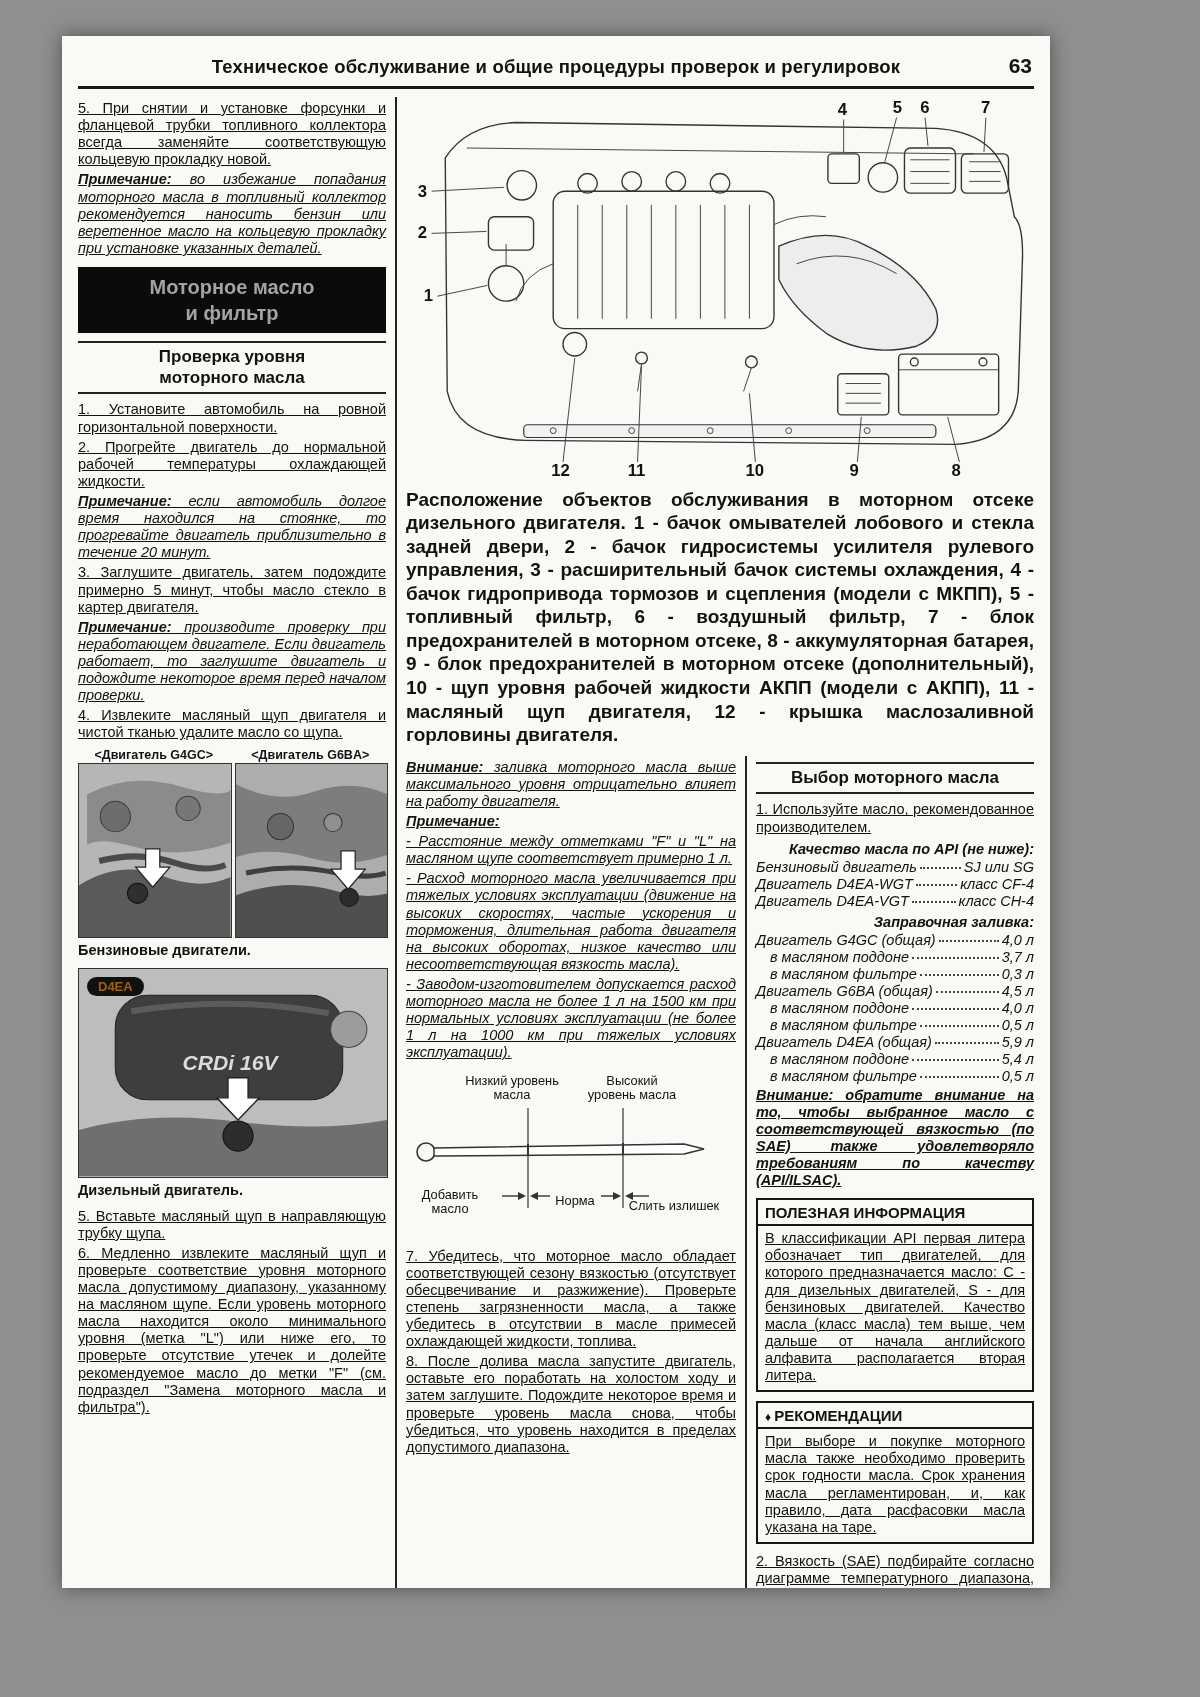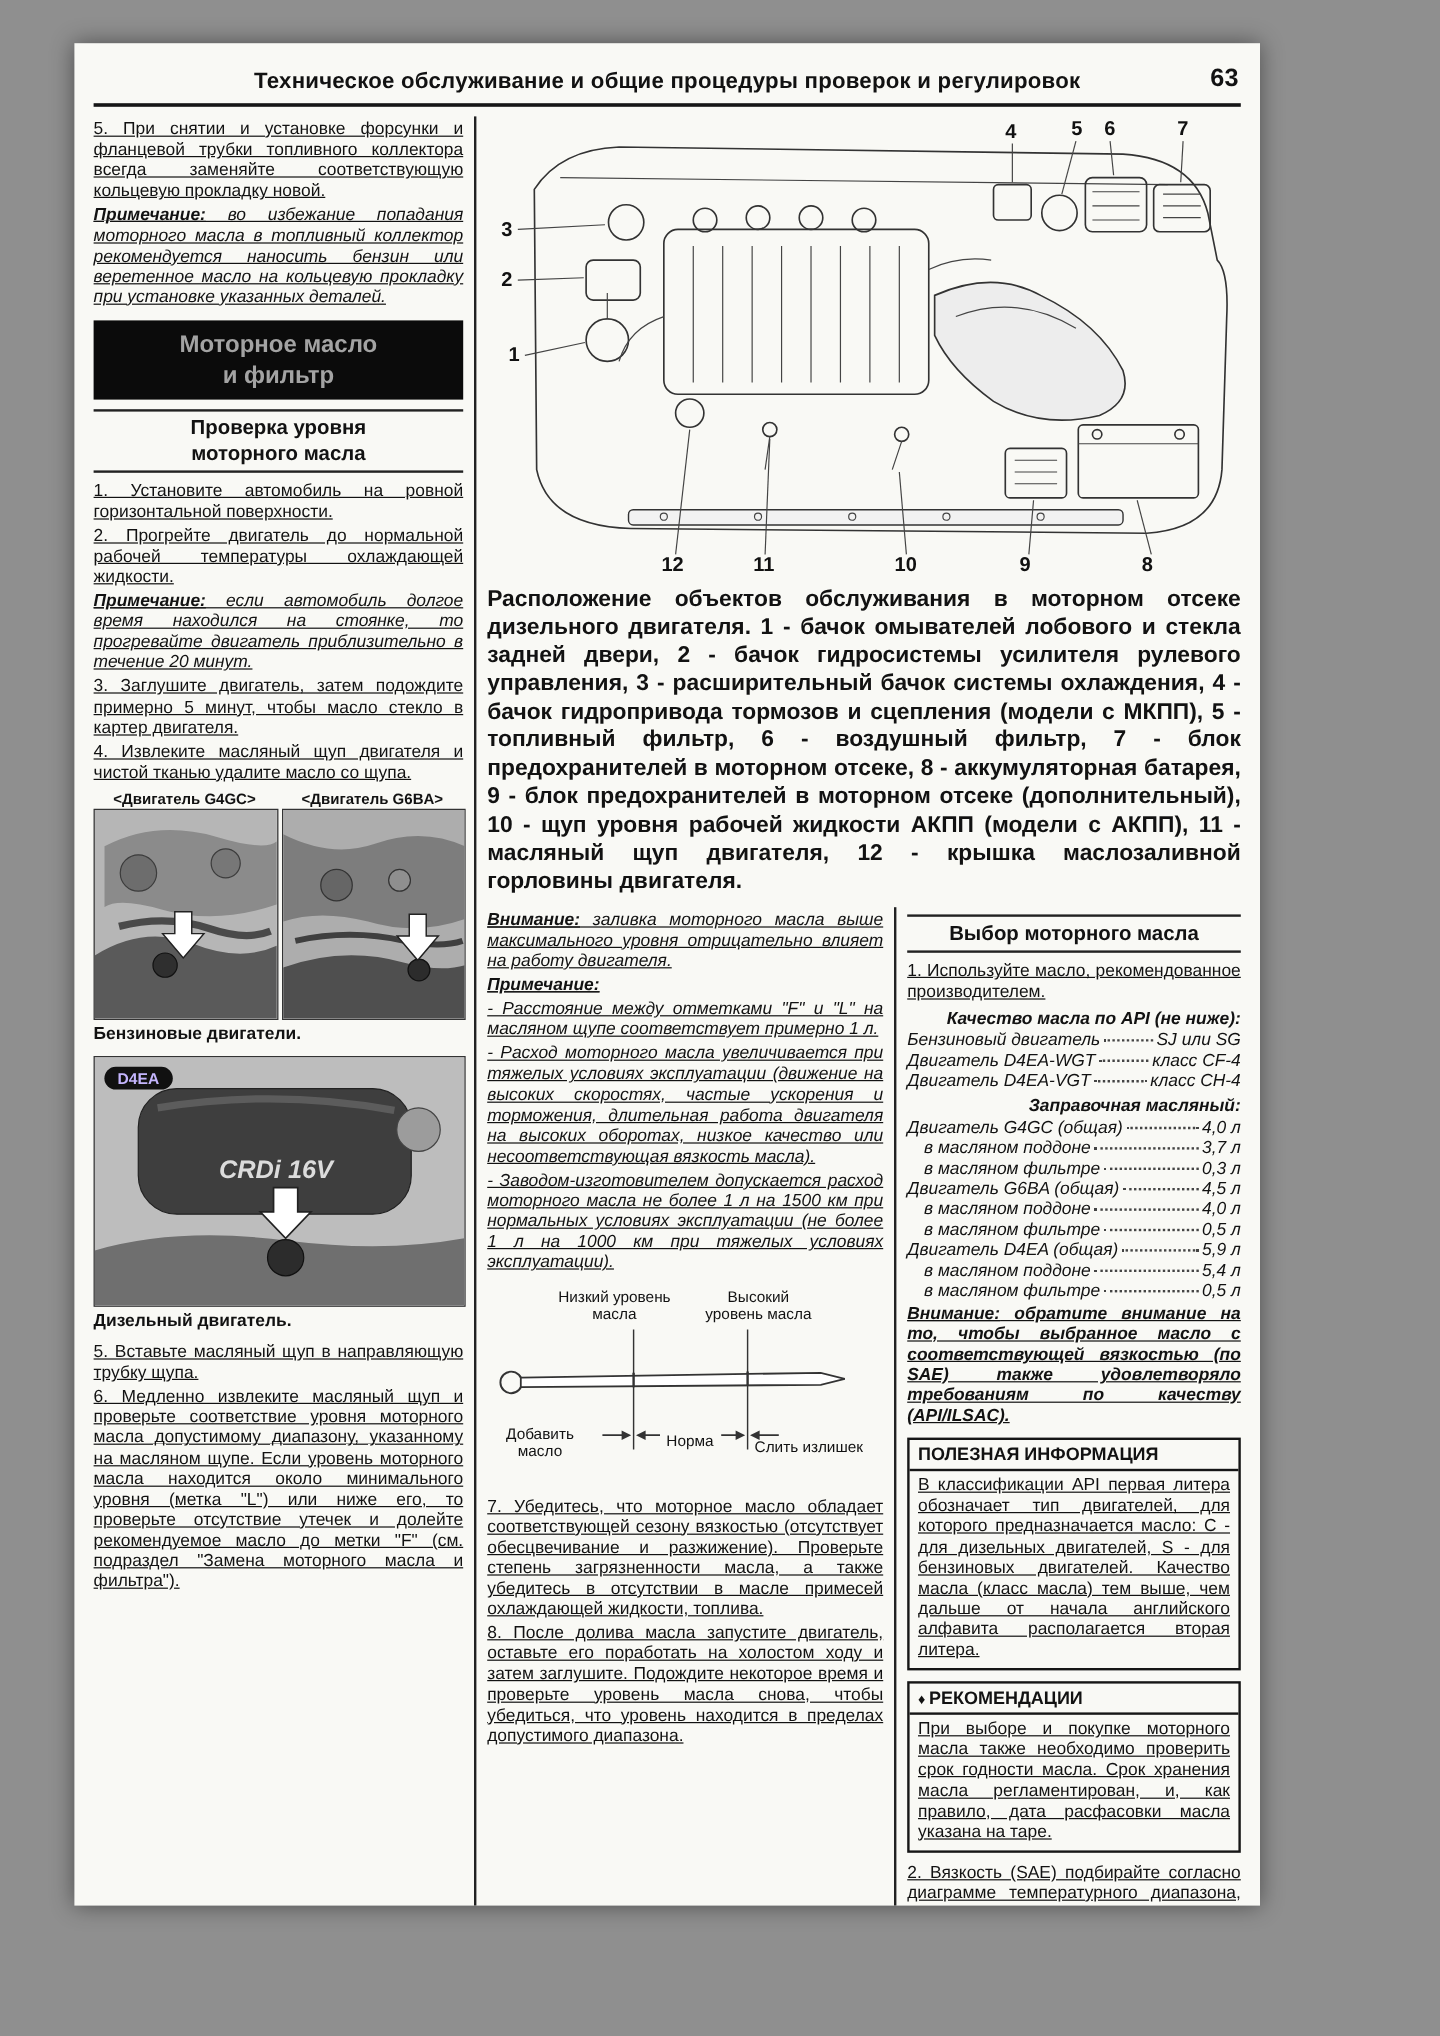--- a/index.html
+++ b/index.html
@@ -31,21 +31,21 @@
     font-size:20px; line-height:1.3; padding:7px 2px; margin:10px 0 8px; }
   .ruled-title { text-align:center; font-weight:bold; font-size:17px; line-height:1.22;
     border-top:2px solid #222; border-bottom:2px solid #222; padding:4px 0; margin:6px 0 7px; }
 
   .photo-pair { display:flex; gap:5px; margin-top:6px; }
   .photo { flex:1; min-width:0; }
   .photo-label { font-weight:bold; font-size:12.5px; text-align:center; white-space:nowrap; margin-bottom:1px; }
   .photo-img { display:block; width:100%; height:auto; border:1px solid #333; background:#c9c9c9; }
   .fig-caption { font-weight:bold; margin:4px 0 10px; text-align:left; }
   .d4ea { position:relative; margin-top:4px; }
-  .badge { position:absolute; top:9px; left:9px; background:#111; color:#c4b5fd; font-weight:bold;
+  .badge { position:absolute; top:9px; left:9px; background:#111; color:#a16207; font-weight:bold;
     font-size:13px; padding:2px 11px; border-radius:10px; }
 
   .diagram-figure svg { display:block; width:100%; height:auto; }
   .diagram-caption { font-weight:bold; font-size:19px; text-align:justify; line-height:1.24; margin:6px 0 9px; }
 
   .two-cols { display:flex; }
   .col-mid { width:330px; flex:0 0 auto; padding-right:9px; border-right:2px solid #222; font-size:14.5px; }
   .col-right { flex:1; min-width:0; padding-left:9px; font-size:14.5px; }
 
   .spec-label { font-style:italic; font-weight:bold; margin:5px 0 2px; text-align:right; }
@@ -101,20 +101,21 @@
 
       <div class="ruled-title">
         <div>Проверка уровня</div>
         <div>моторного масла</div>
       </div>
 
       <p>1. Установите автомобиль на ровной горизонтальной поверхности.</p>
       <p>2. Прогрейте двигатель до нормальной рабочей температуры охлаждающей жидкости.</p>
       <p class="note"><span class="note-label">Примечание:</span><span> если автомобиль долгое время находился на стоянке, то прогревайте двигатель приблизительно в течение 20 минут.</span></p>
       <p>3. Заглушите двигатель, затем подождите примерно 5 минут, чтобы масло стекло в картер двигателя.</p>
+      <p class="note"><span class="note-label">Примечание:</span><span> производите проверку при неработающем двигателе. Если двигатель работает, то заглушите двигатель и подождите некоторое время перед началом проверки.</span></p>
       <p>4. Извлеките масляный щуп двигателя и чистой тканью удалите масло со щупа.</p>
 
       <div class="photo-pair">
         <div class="photo">
           <div class="photo-label">&lt;Двигатель G4GC&gt;</div>
           <svg class="photo-img" viewBox="0 0 150 172">
             <rect x="0" y="0" width="150" height="172" fill="#b6b6b6"></rect>
             <path d="M0,120 Q40,95 80,110 Q120,126 150,112 L150,172 L0,172 Z" fill="#5a5a5a"></path>
             <path d="M8,30 Q50,8 100,22 Q140,34 150,26 L150,78 Q100,95 55,82 Q20,72 8,80 Z" fill="#8b8b8b"></path>
             <circle cx="36" cy="52" r="15" fill="#6d6d6d" stroke="#3c3c3c"></circle>
@@ -294,21 +295,21 @@
             <span class="spec-name">Двигатель D4EA-WGT</span>
             <span class="spec-dots"></span>
             <span class="spec-val">класс CF-4</span>
           </div>
           <div class="spec-row">
             <span class="spec-name">Двигатель D4EA-VGT</span>
             <span class="spec-dots"></span>
             <span class="spec-val">класс CH-4</span>
           </div>
 
-          <div class="spec-label">Заправочная масляный:</div>
+          <div class="spec-label">Заправочная заливка:</div>
           <div class="spec-row">
             <span class="spec-name">Двигатель G4GC (общая)</span>
             <span class="spec-dots"></span>
             <span class="spec-val">4,0 л</span>
           </div>
           <div class="spec-row indent">
             <span class="spec-name">в масляном поддоне</span>
             <span class="spec-dots"></span>
             <span class="spec-val">3,7 л</span>
           </div>

